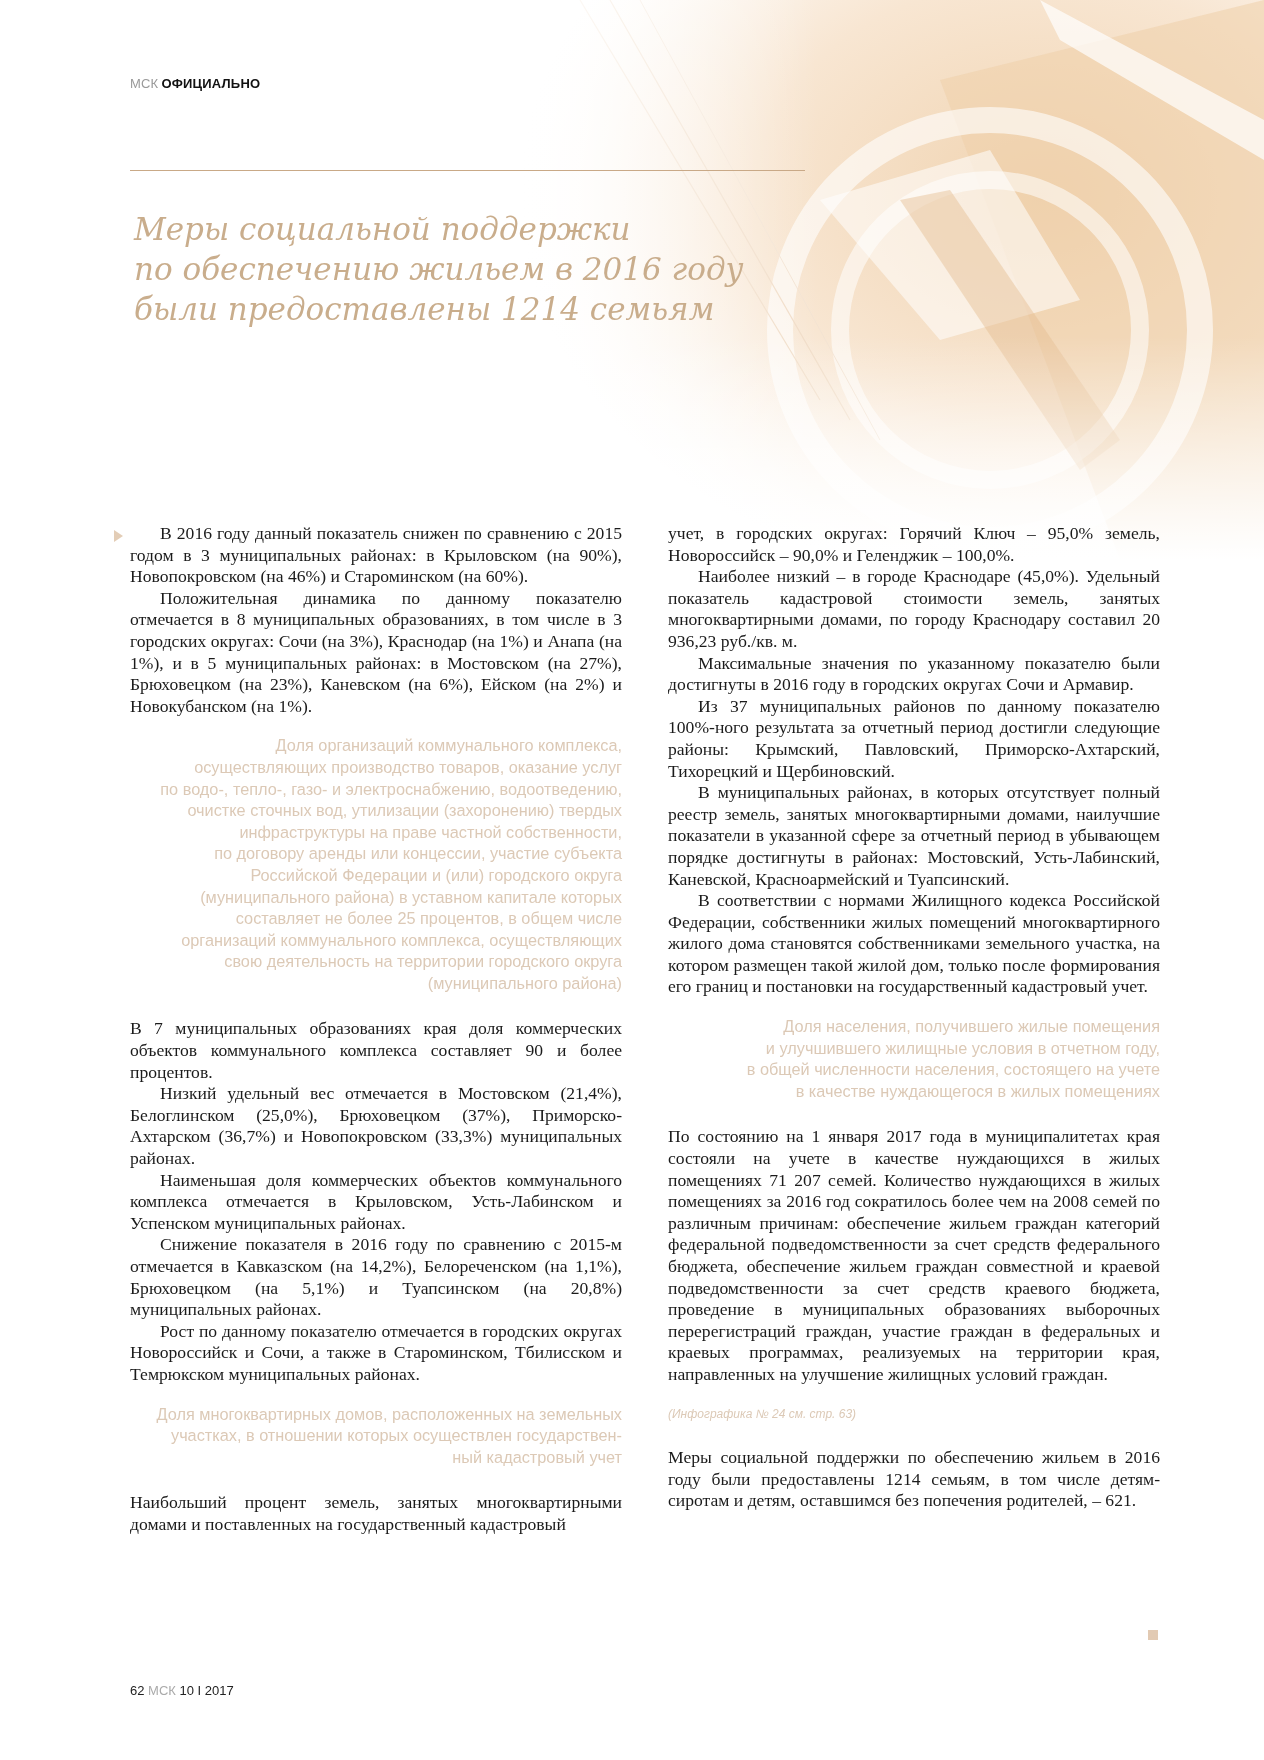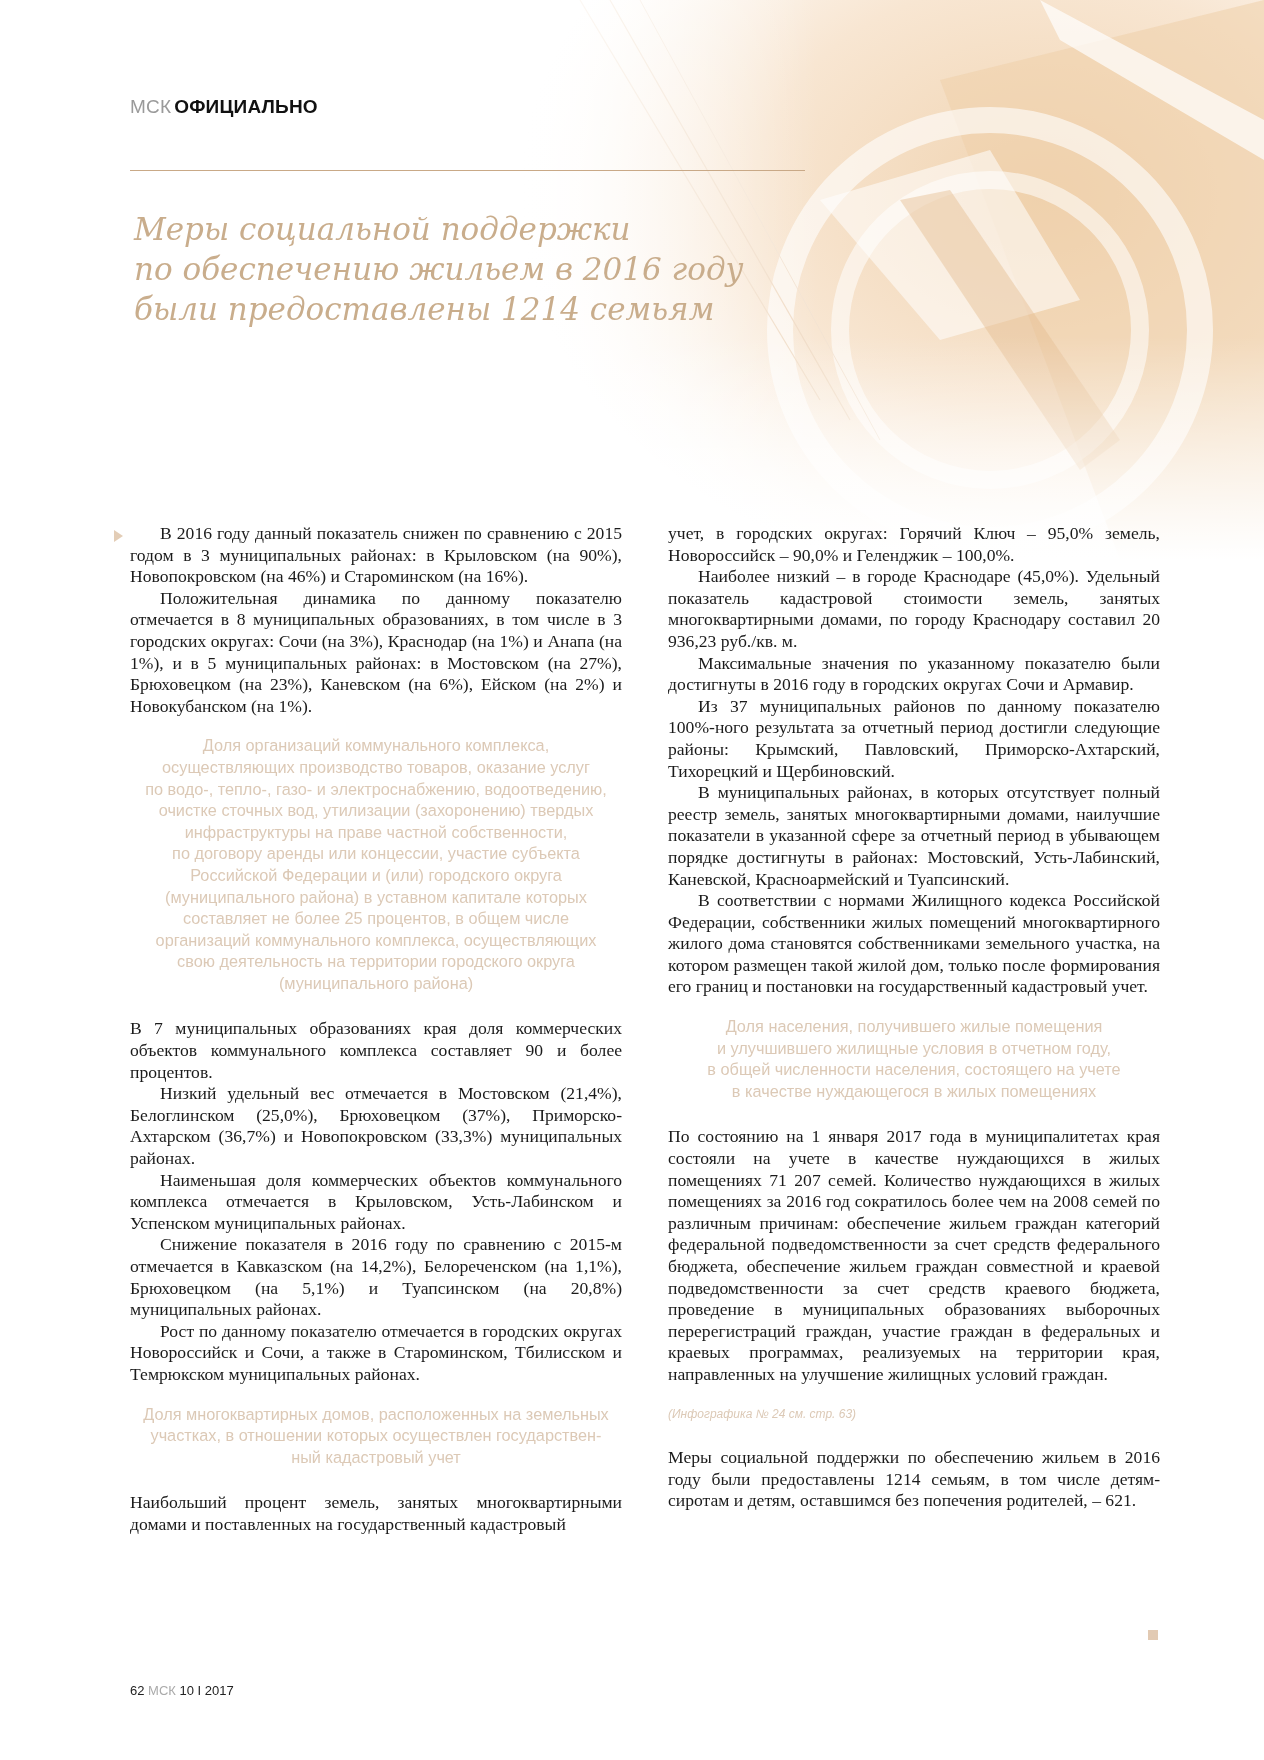--- a/index.html
+++ b/index.html
@@ -16,23 +16,23 @@
       position: absolute;
       left: 520px; top: 0;
       width: 744px; height: 560px;
       overflow: hidden;
       pointer-events: none;
     }
     .bg-decor svg { width: 100%; height: 100%; display: block; }
 
     .running-head {
       position: absolute;
-      left: 130px; top: 96px;
-      font-family: "Liberation Sans", sans-serif;
-      font-size: 19px;
+      left: 130px; top: 76px;
+      font-family: "Liberation Sans", sans-serif;
+      font-size: 13px;
       letter-spacing: 0.2px;
     }
     .running-head .brand { color: #9a9a9a; font-weight: normal; }
     .running-head .section { color: #111; font-weight: bold; margin-left: 3px; }
 
     .head-rule {
       position: absolute;
       left: 130px; top: 170px;
       width: 675px; height: 0;
       border-top: 1px solid #c9a987;
@@ -64,21 +64,21 @@
     }
     .col-left { left: 130px; }
     .col-right { left: 668px; }
     .col p { margin: 0; text-indent: 30px; }
     .col p.no-indent { text-indent: 0; }
     .col .indicator {
       font-family: "Liberation Sans", sans-serif;
       font-size: 16.3px;
       line-height: 21.6px;
       color: #dcc9b6;
-      text-align: center;
+      text-align: right;
       margin: 18px 0 24px 0;
       text-indent: 0;
     }
     .col .indicator span { display: block; }
     .col .ref {
       font-family: "Liberation Sans", sans-serif;
       font-style: italic;
       font-size: 12px;
       color: #dcc9b6;
       margin: 18px 0 22px 0;
@@ -150,21 +150,21 @@
 
 <h1 class="headline">
   <span>Меры социальной поддержки</span>
   <span>по обеспечению жильем в 2016 году</span>
   <span>были предоставлены 1214 семьям</span>
 </h1>
 
 <div class="marker"></div>
 
 <div class="col col-left">
-  <p>В 2016 году данный показатель снижен по сравнению с 2015 годом в 3 муниципальных районах: в Крыловском (на 90%), Новопокровском (на 46%) и Староминском (на 16%).</p>
+  <p>В 2016 году данный показатель снижен по сравнению с 2015 годом в 3 муниципальных районах: в Крыловском (на 90%), Новопокровском (на 46%) и Староминском (на 60%).</p>
   <p>Положительная динамика по данному показателю отмечается в 8 муниципальных образованиях, в том числе в 3 городских округах: Сочи (на 3%), Краснодар (на 1%) и Анапа (на 1%), и в 5 муниципальных районах: в Мостовском (на 27%), Брюховецком (на 23%), Каневском (на 6%), Ейском (на 2%) и Новокубанском (на 1%).</p>
   <div class="indicator">
     <span>Доля организаций коммунального комплекса,</span>
     <span>осуществляющих производство товаров, оказание услуг</span>
     <span>по водо-, тепло-, газо- и электроснабжению, водоотведению,</span>
     <span>очистке сточных вод, утилизации (захоронению) твердых</span>
     <span>инфраструктуры на праве частной собственности,</span>
     <span>по договору аренды или концессии, участие субъекта</span>
     <span>Российской Федерации и (или) городского округа</span>
     <span>(муниципального района) в уставном капитале которых</span>

